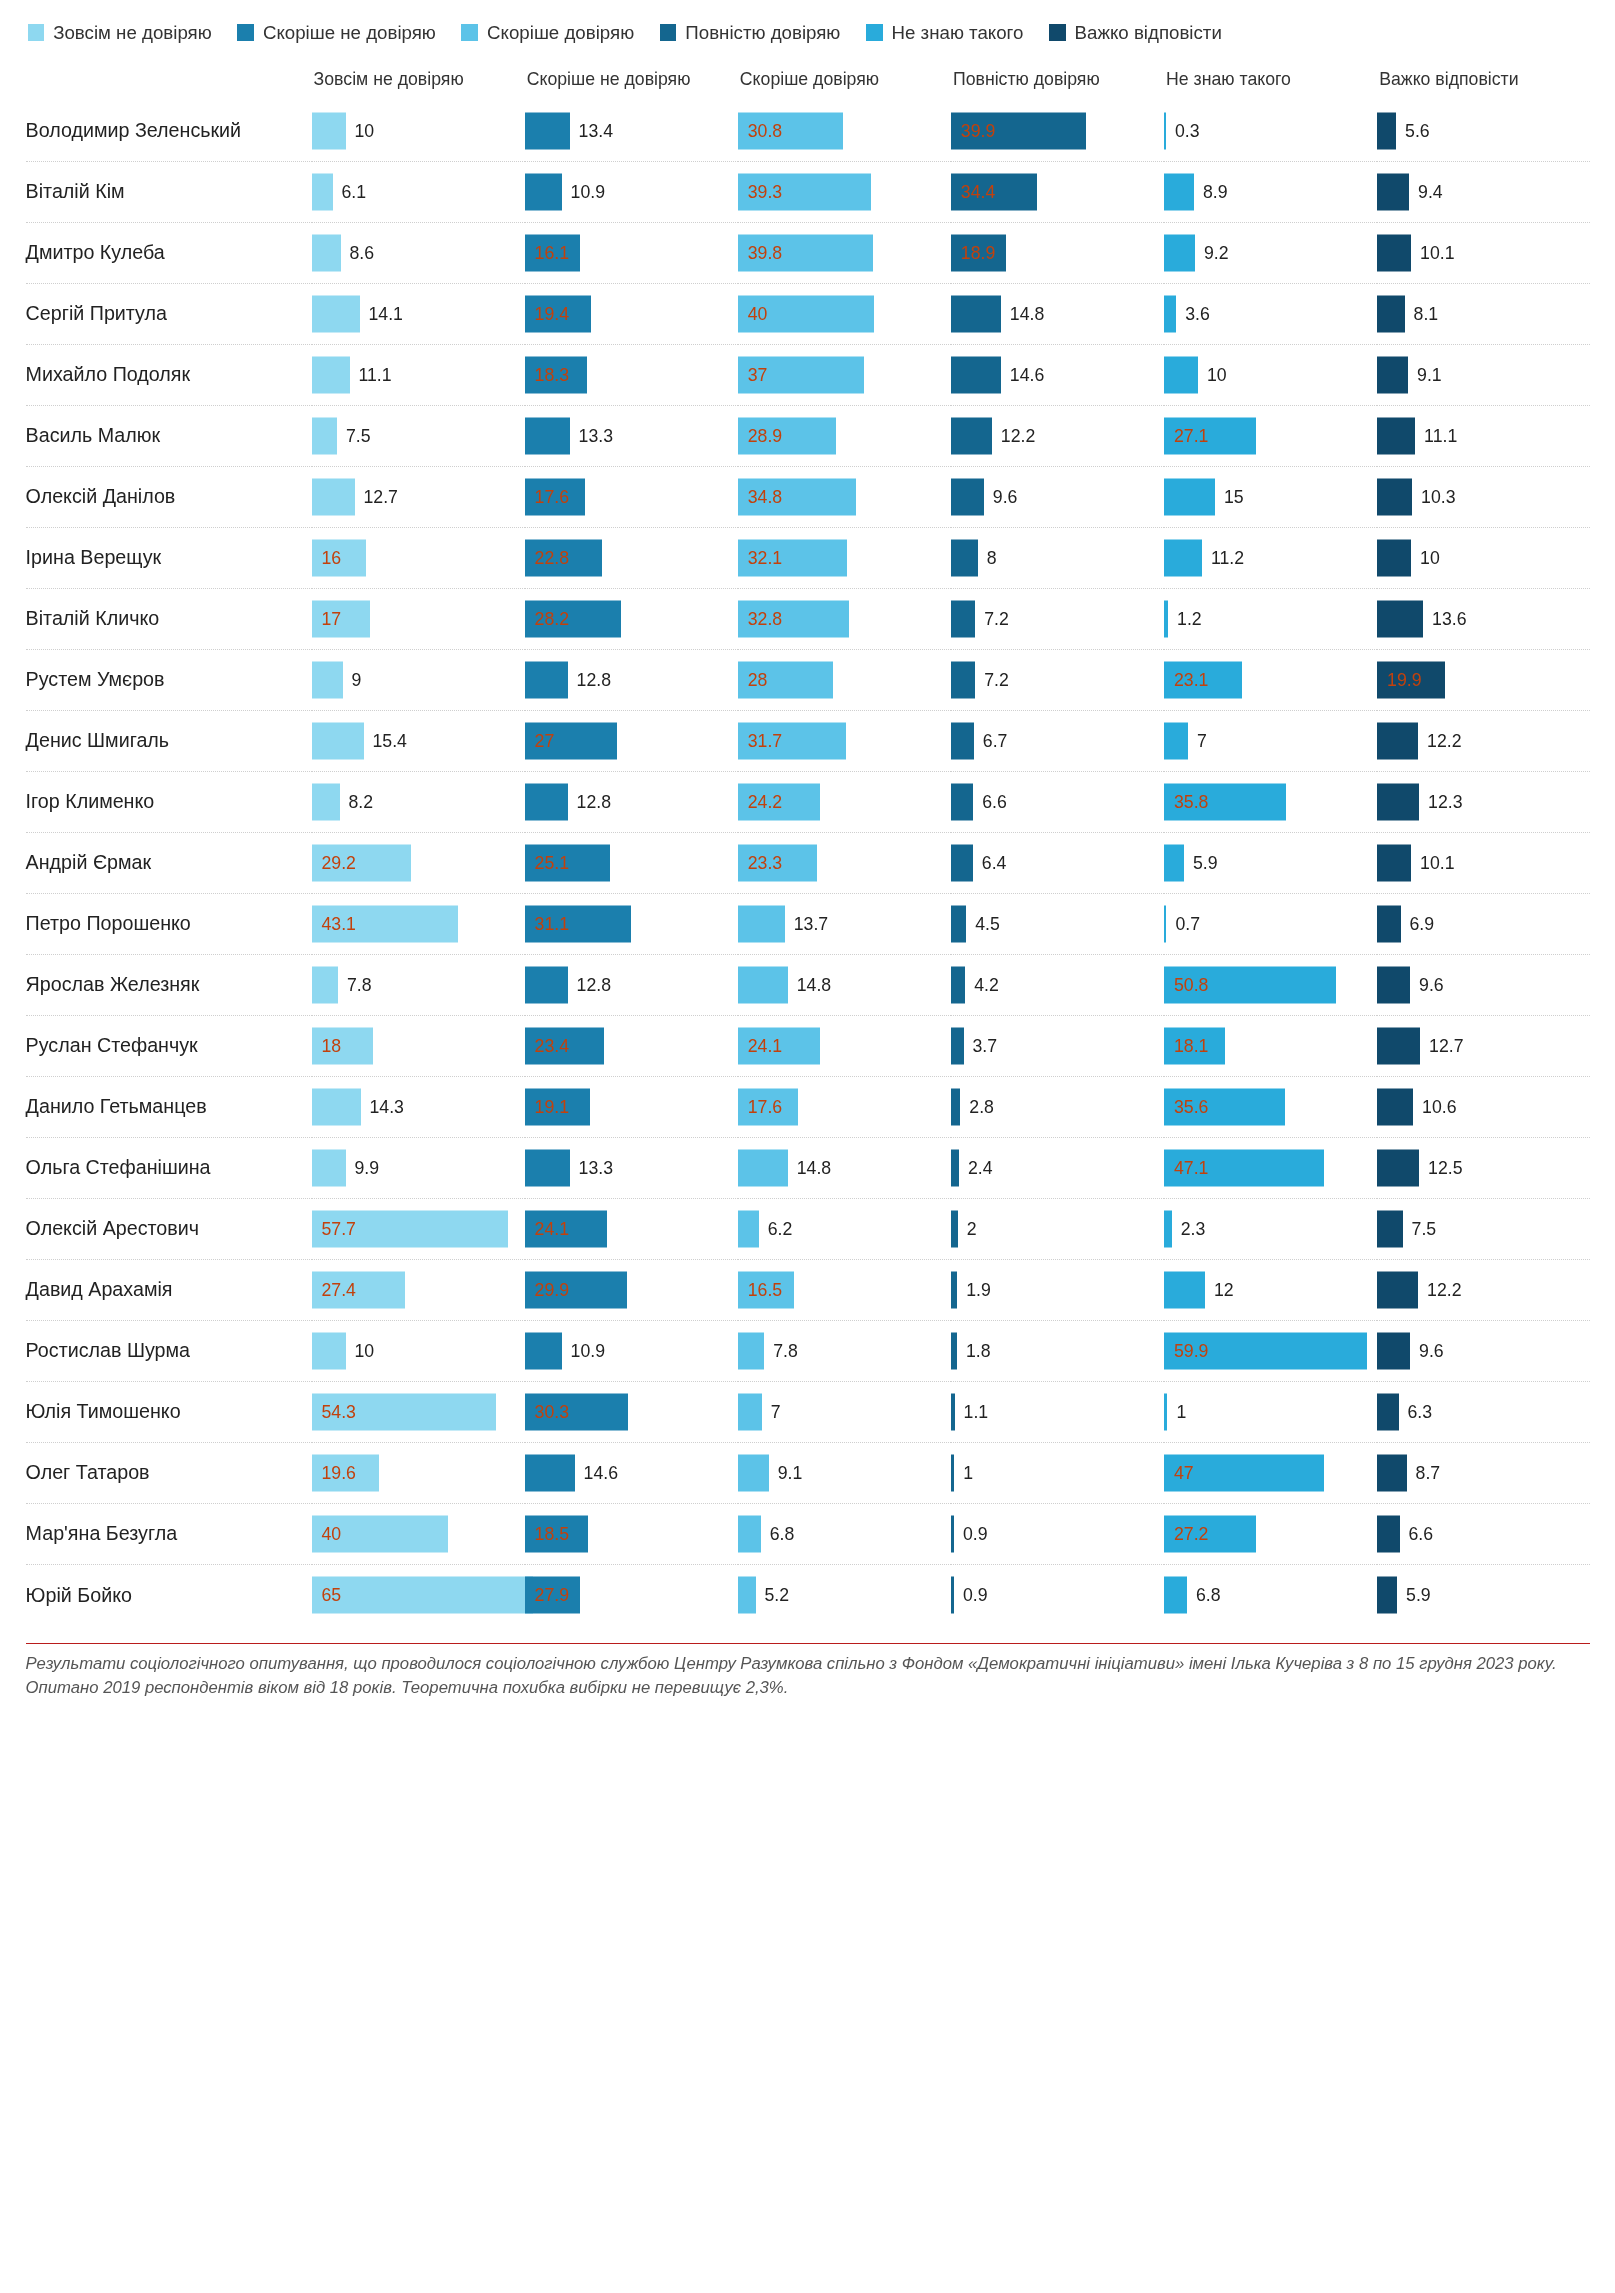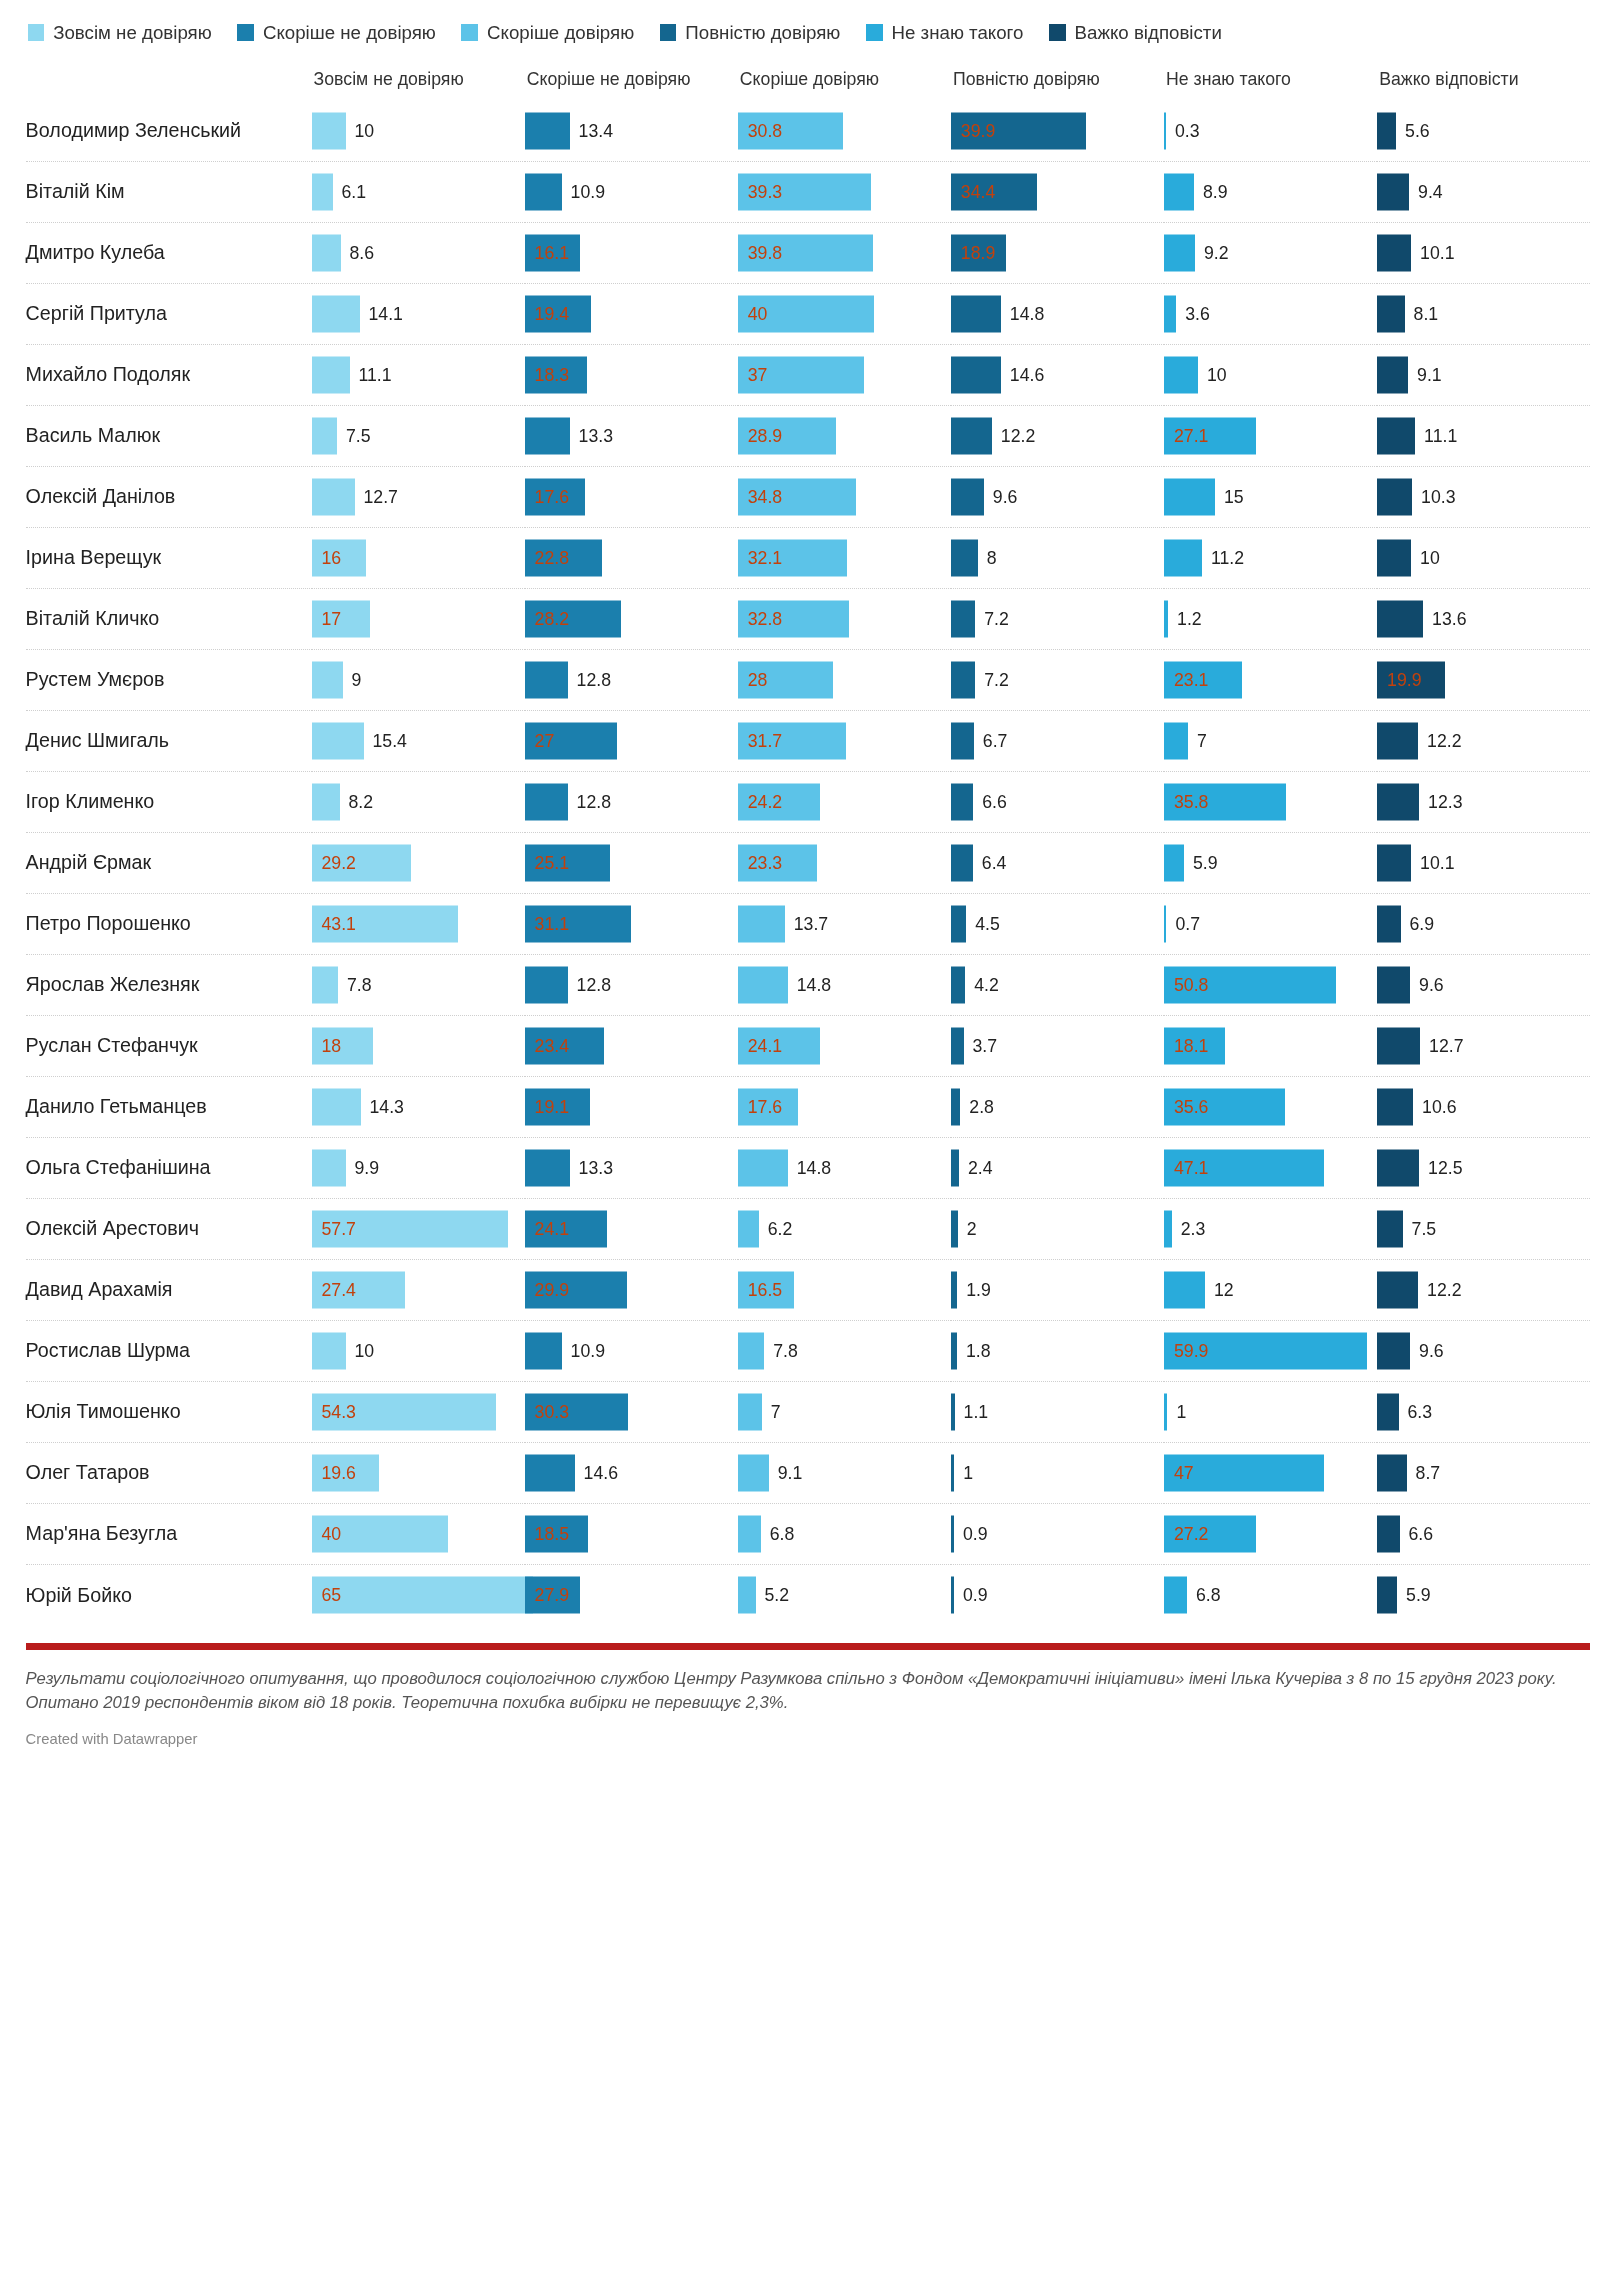--- a/index.html
+++ b/index.html
@@ -80,22 +80,22 @@
   }
   .bar-val.inside {
     position: absolute;
     left: 9.9px;
     color: #c2410c;
   }
   .bar-val.outside { margin-left: 8.9px; }
 
   .footer {
     margin-top: 17.7px;
-    border-top: 7px solid #b91c1c;
-    padding-top: 17px;
+    border-top: 1px solid #b91c1c;
+    padding-top: 8px;
   }
   .note {
     font-size: 16.7px;
     font-style: italic;
     color: #555555;
     line-height: 1.45;
     margin: 0 0 15.8px 0;
   }
   .credit {
     font-size: 14.8px;
@@ -1134,17 +1134,16 @@
               <div class="bar" style="width: 20px; background: rgb(16, 73, 107);"></div>
               <span class="bar-val outside">5.9</span>
             </div>
           </td>
         </tr>
       </tbody>
   </table>
 
   <div class="footer">
     <p class="note">Результати соціологічного опитування, що проводилося соціологічною службою Центру Разумкова спільно з Фондом «Демократичні ініціативи» імені Ілька Кучеріва з 8 по 15 грудня 2023 року. Опитано 2019 респондентів віком від 18 років. Теоретична похибка вибірки не перевищує 2,3%.</p>
-    <p class="credit">Created with Datawrapper</p>
   </div>
 
 </div>
 
 
 </body></html>

